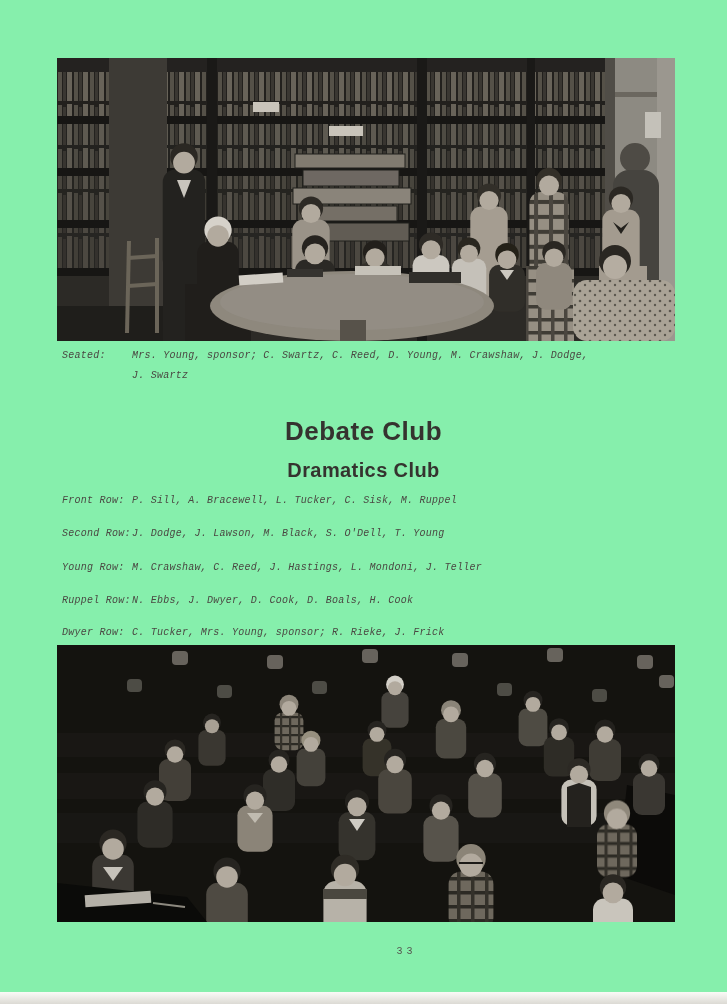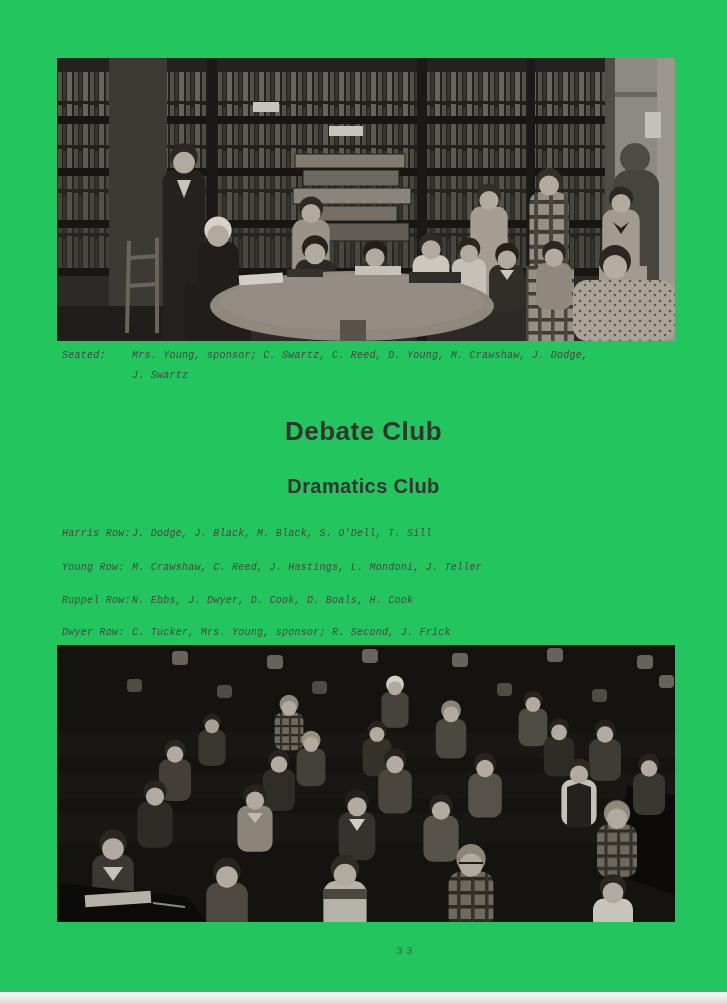--- a/index.html
+++ b/index.html
@@ -1,30 +1,30 @@
 <!DOCTYPE html>
 <html><head>
 <meta charset="utf-8">
 <style>
   html,body{margin:0;padding:0;background:#e8e7e3;}
-  .page{position:relative;width:727px;height:1004px;background:#22c55e;overflow:hidden;
+  .page{position:relative;width:727px;height:1004px;background:#86efac;overflow:hidden;
         font-family:"Liberation Mono","DejaVu Sans Mono",monospace;}
   .page::after{content:"";position:absolute;left:0;right:0;bottom:0;height:12px;
         background:linear-gradient(#fbfaf7,#dcdad4);pointer-events:none;}
   .photo{position:absolute;left:57px;width:618px;background:#1d1c19;}
   #photo1{top:58px;height:283px;}
   #photo2{top:645px;height:277px;}
   .photo svg{display:block;width:100%;height:100%;}
   .cap{position:absolute;left:62px;white-space:pre;font-style:italic;font-size:10px;
        color:#4a4742;letter-spacing:0.25px;line-height:13px;}
   .lbl{display:inline-block;width:70px;font-style:italic;}
   .title{position:absolute;left:0;width:727px;text-align:center;margin:0;
          font-family:"Liberation Sans","DejaVu Sans",sans-serif;font-weight:bold;color:#35332f;}
   #debate-title{top:416px;font-size:26px;letter-spacing:0.5px;}
-  #dramatics-title{top:459px;font-size:20px;letter-spacing:0.4px;margin-top:16px;}
+  #dramatics-title{top:459px;font-size:20px;letter-spacing:0.4px;}
   .pagenum{position:absolute;top:946px;left:0;width:727px;text-align:center;
            font-size:10px;color:#55534e;letter-spacing:4px;padding-left:43px;}
 </style>
 </head>
 <body>
 
 <div class="page">
 
   <div class="photo" id="photo1">
     <svg viewBox="0 0 618 283" preserveAspectRatio="none">
@@ -144,24 +144,25 @@
       <circle cx="558" cy="209" r="12" fill="#b5ada1"></circle>
     </svg>
   </div>
 
   <div class="cap" style="top:349px"><span class="lbl">Seated:</span><span>Mrs. Young, sponsor; C. Swartz, C. Reed, D. Young, M. Crawshaw, J. Dodge,</span></div>
   <div class="cap" style="top:369px"><span class="lbl"></span><span>J. Swartz</span></div>
 
   <h1 class="title" id="debate-title">Debate Club</h1>
   <h2 class="title" id="dramatics-title">Dramatics Club</h2>
 
-  <div class="cap" style="top:527px"><span class="lbl">Harris Row:</span><span>J. Dodge, J. Black, M. Black, S. O'Dell, T. Sill</span></div>
+  <div class="cap" style="top:494px"><span class="lbl">Front Row:</span><span>P. Sill, A. Bracewell, L. Tucker, C. Sisk, M. Ruppel</span></div>
+  <div class="cap" style="top:527px"><span class="lbl">Second Row:</span><span>J. Dodge, J. Lawson, M. Black, S. O'Dell, T. Young</span></div>
   <div class="cap" style="top:561px"><span class="lbl">Young Row:</span><span>M. Crawshaw, C. Reed, J. Hastings, L. Mondoni, J. Teller</span></div>
   <div class="cap" style="top:594px"><span class="lbl">Ruppel Row:</span><span>N. Ebbs, J. Dwyer, D. Cook, D. Boals, H. Cook</span></div>
-  <div class="cap" style="top:626px"><span class="lbl">Dwyer Row:</span><span>C. Tucker, Mrs. Young, sponsor; R. Second, J. Frick</span></div>
+  <div class="cap" style="top:626px"><span class="lbl">Dwyer Row:</span><span>C. Tucker, Mrs. Young, sponsor; R. Rieke, J. Frick</span></div>
 
   <div class="photo" id="photo2">
     <svg viewBox="0 0 618 277" preserveAspectRatio="none">
       <rect width="618" height="277" fill="#14130f"></rect>
       <rect y="88" width="618" height="24" fill="#1b1a17" opacity="0.7"></rect>
       <rect y="128" width="618" height="26" fill="#1b1a17" opacity="0.7"></rect>
       <rect y="168" width="618" height="30" fill="#1b1a17" opacity="0.6"></rect>
 
       <g fill="#716d66" opacity="0.9">
         <rect x="115" y="6" width="16" height="14" rx="4"></rect>

